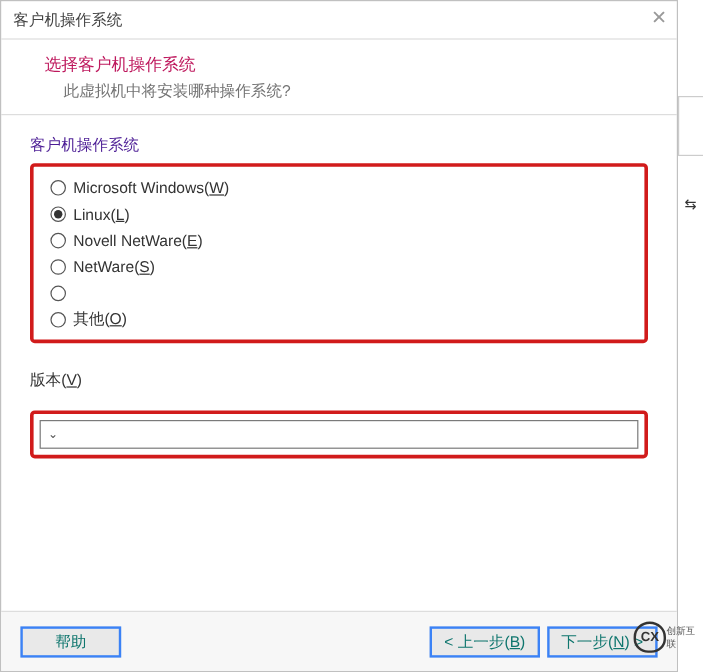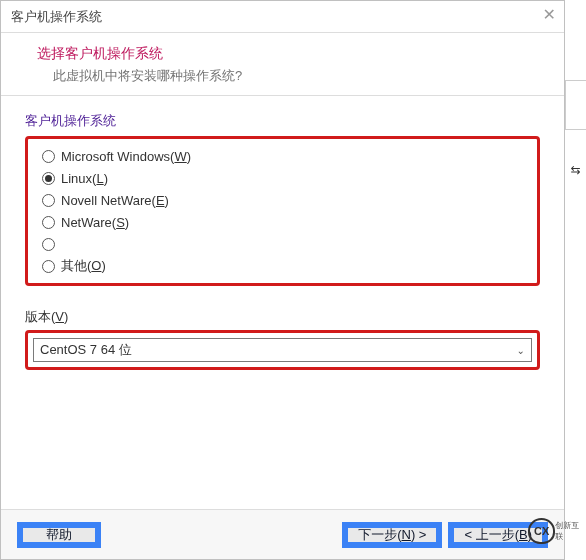--- a/index.html
+++ b/index.html
@@ -94,21 +94,21 @@
       border-radius: 50%;
       background: #333;
     }
     .radio-label .shortcut { text-decoration: underline; }
     .version-section {
       margin-top: 22px;
     }
     .version-label {
       font-size: 13px;
       color: #333;
-      margin-bottom: 4px;
+      margin-bottom: 16px;
     }
     .version-label .shortcut { text-decoration: underline; }
     .select-wrap {
       border: 3px solid #d11b1b;
       border-radius: 4px;
       padding: 5px;
     }
     .select {
       width: 100%;
       height: 24px;
@@ -135,23 +135,23 @@
       display: flex;
       align-items: center;
       padding: 0 16px;
       border-top: 1px solid #ddd;
       background: #f7f7f7;
     }
     .btn {
       height: 26px;
       min-width: 84px;
       background: #e9e9e9;
-      border: 6px solid #3b82f6;
-      font-size: 13px;
-      color: #0f172a;
+      border: 2px solid #3b82f6;
+      font-size: 13px;
+      color: #0f766e;
       display: inline-flex;
       align-items: center;
       justify-content: center;
       cursor: pointer;
       padding: 0 10px;
     }
     .btn .shortcut { text-decoration: underline; }
     .footer-spacer { flex: 1; }
     .btn + .btn { margin-left: 6px; }
     .right-decor {
@@ -258,42 +258,41 @@
         <span class="radio"></span>
         <span class="radio-label"><span>其他(</span><span class="shortcut">O</span><span>)</span></span>
       </div>
 
     </div>
 
     <div class="version-section">
       <div class="version-label"><span>版本(</span><span class="shortcut">V</span><span>)</span></div>
       <div class="select-wrap">
         <div class="select">
-          <span>CentOS 7 64 位</span>
           <span class="chev">⌄</span>
         </div>
       </div>
     </div>
   </div>
 
   <div class="footer">
     <div class="btn">
         <span>帮助</span>
       </div>
     <div class="footer-spacer"></div>
+    <div class="btn">
+        <span>&lt; 上一步(</span>
+        <span class="shortcut">B</span>
+        <span>)</span>
+      </div>
     <div class="btn">
         <span>下一步(</span>
         <span class="shortcut">N</span>
         <span>) &gt;</span>
       </div>
-    <div class="btn">
-        <span>&lt; 上一步(</span>
-        <span class="shortcut">B</span>
-        <span>)</span>
-      </div>
   </div>
 </div>
 
 <div class="right-decor">
   <div class="badge"></div>
   <div class="badge2">⇆</div>
 </div>
 
 <div class="brand">
   <div class="logo">CX</div>

